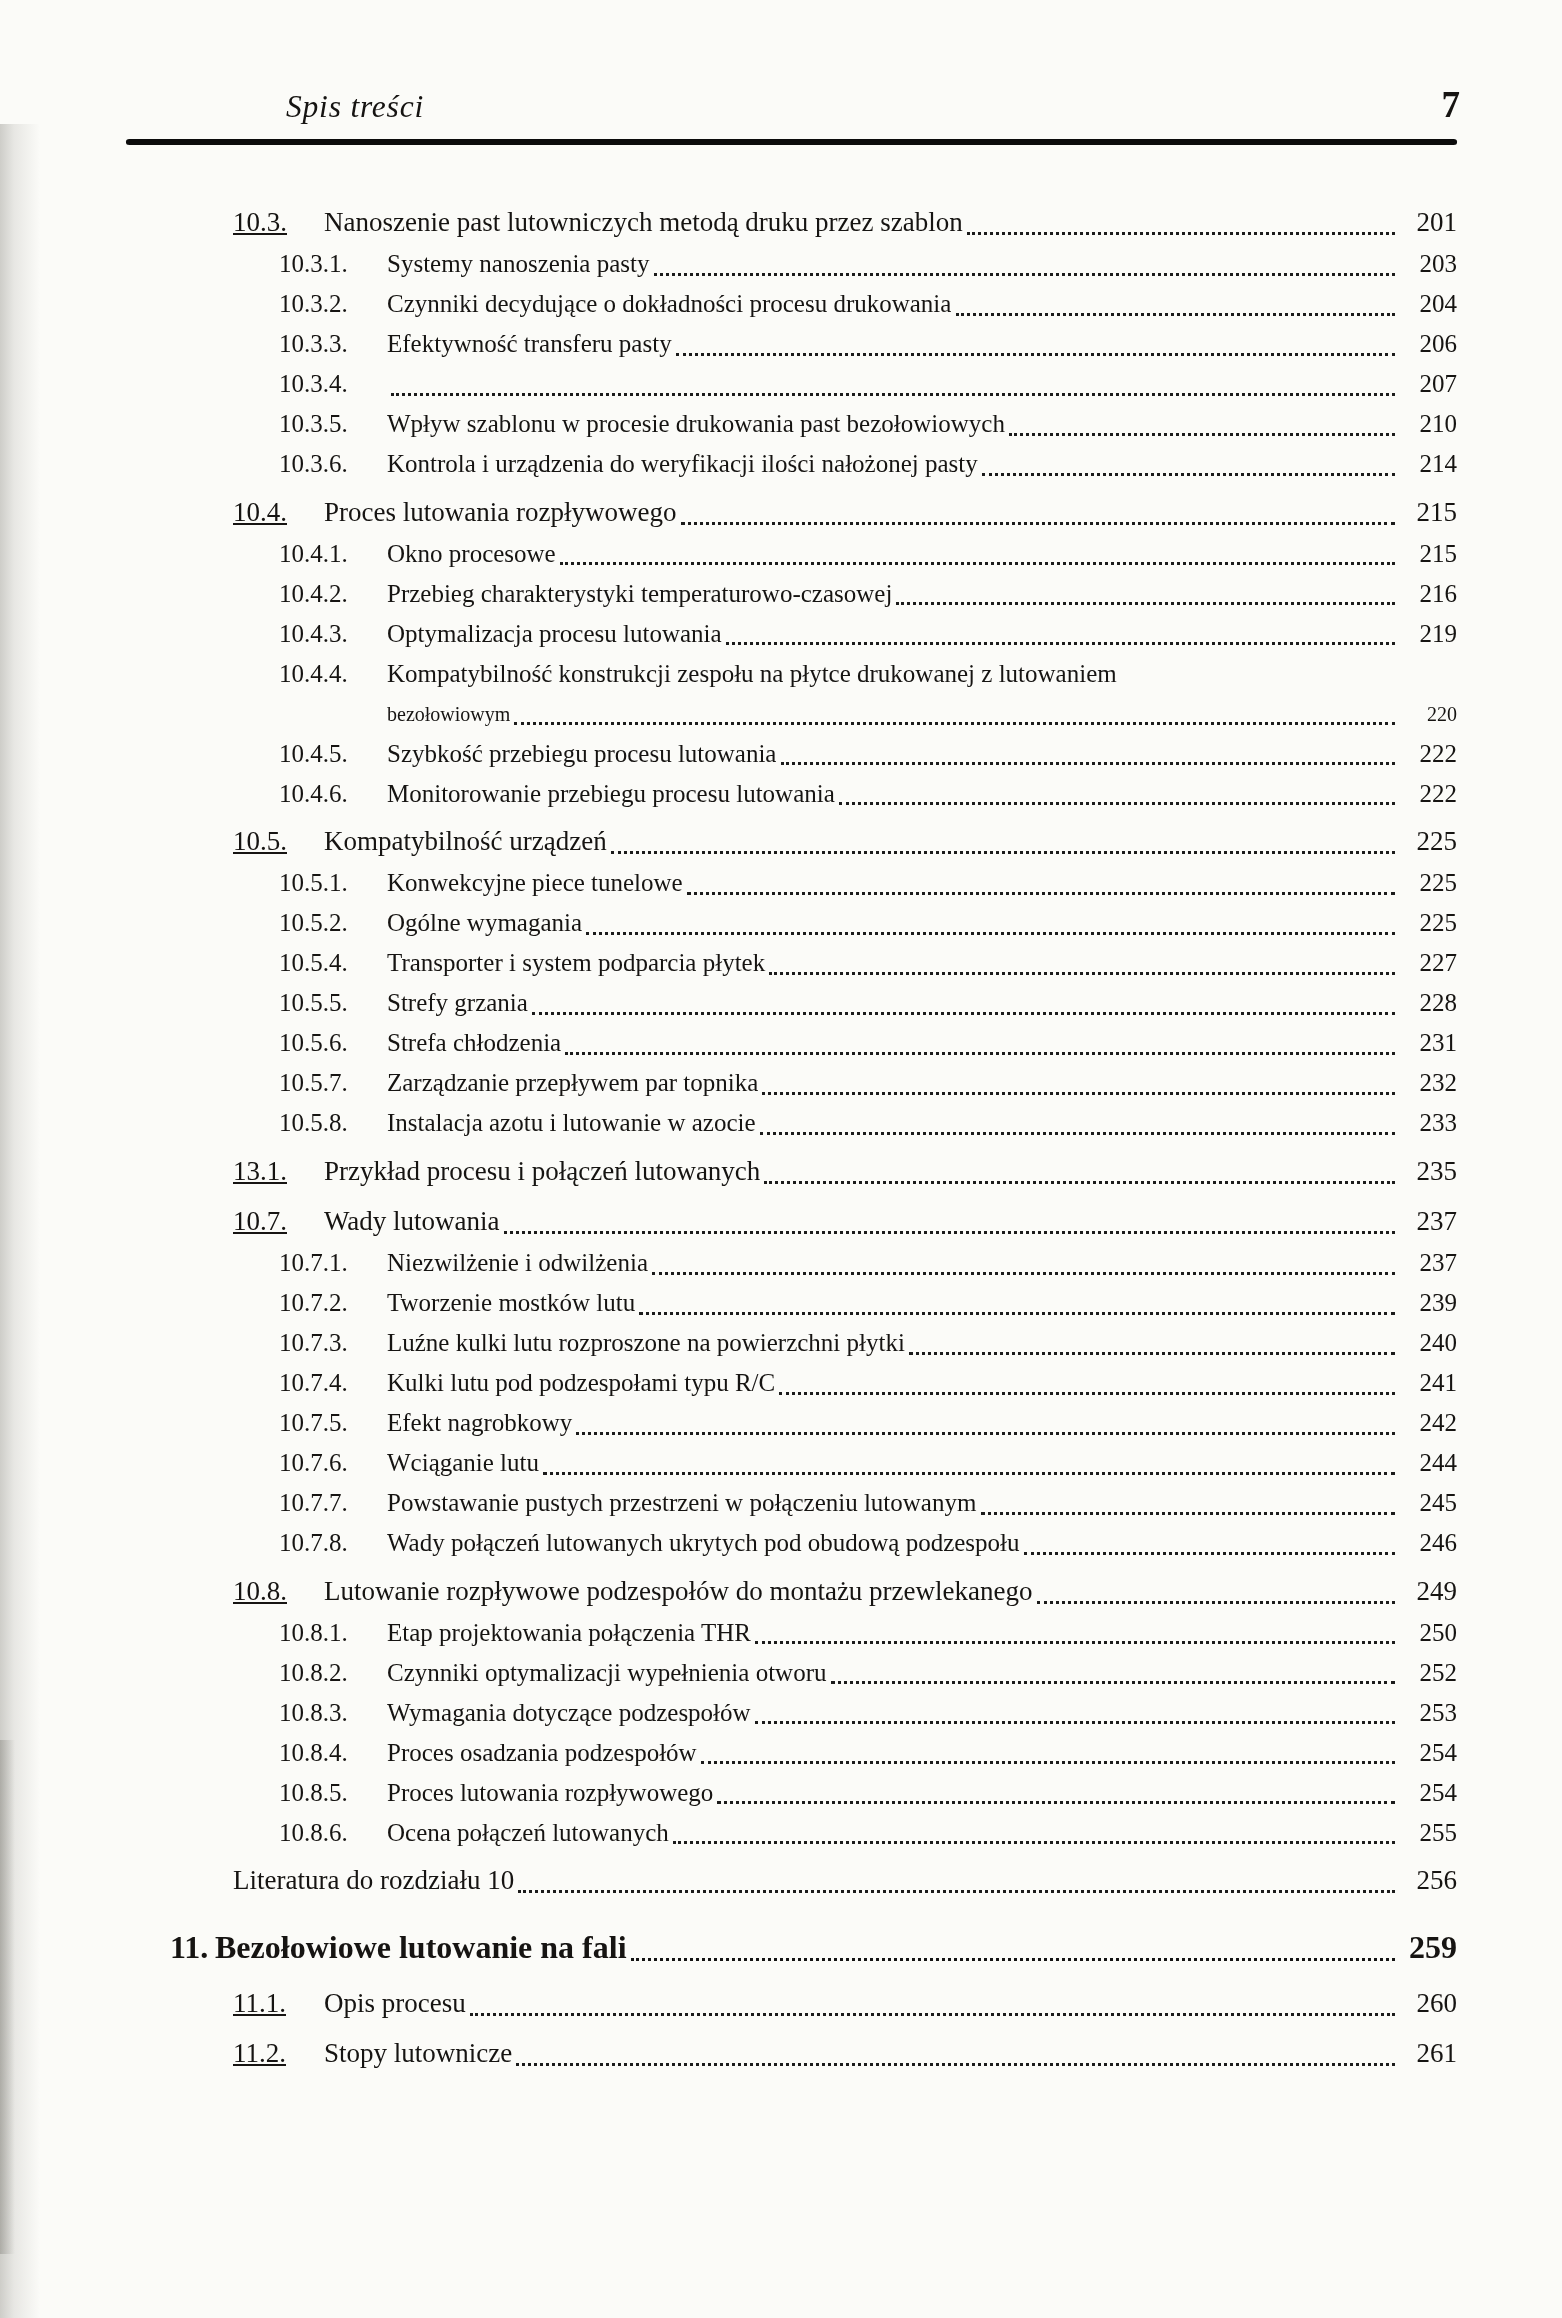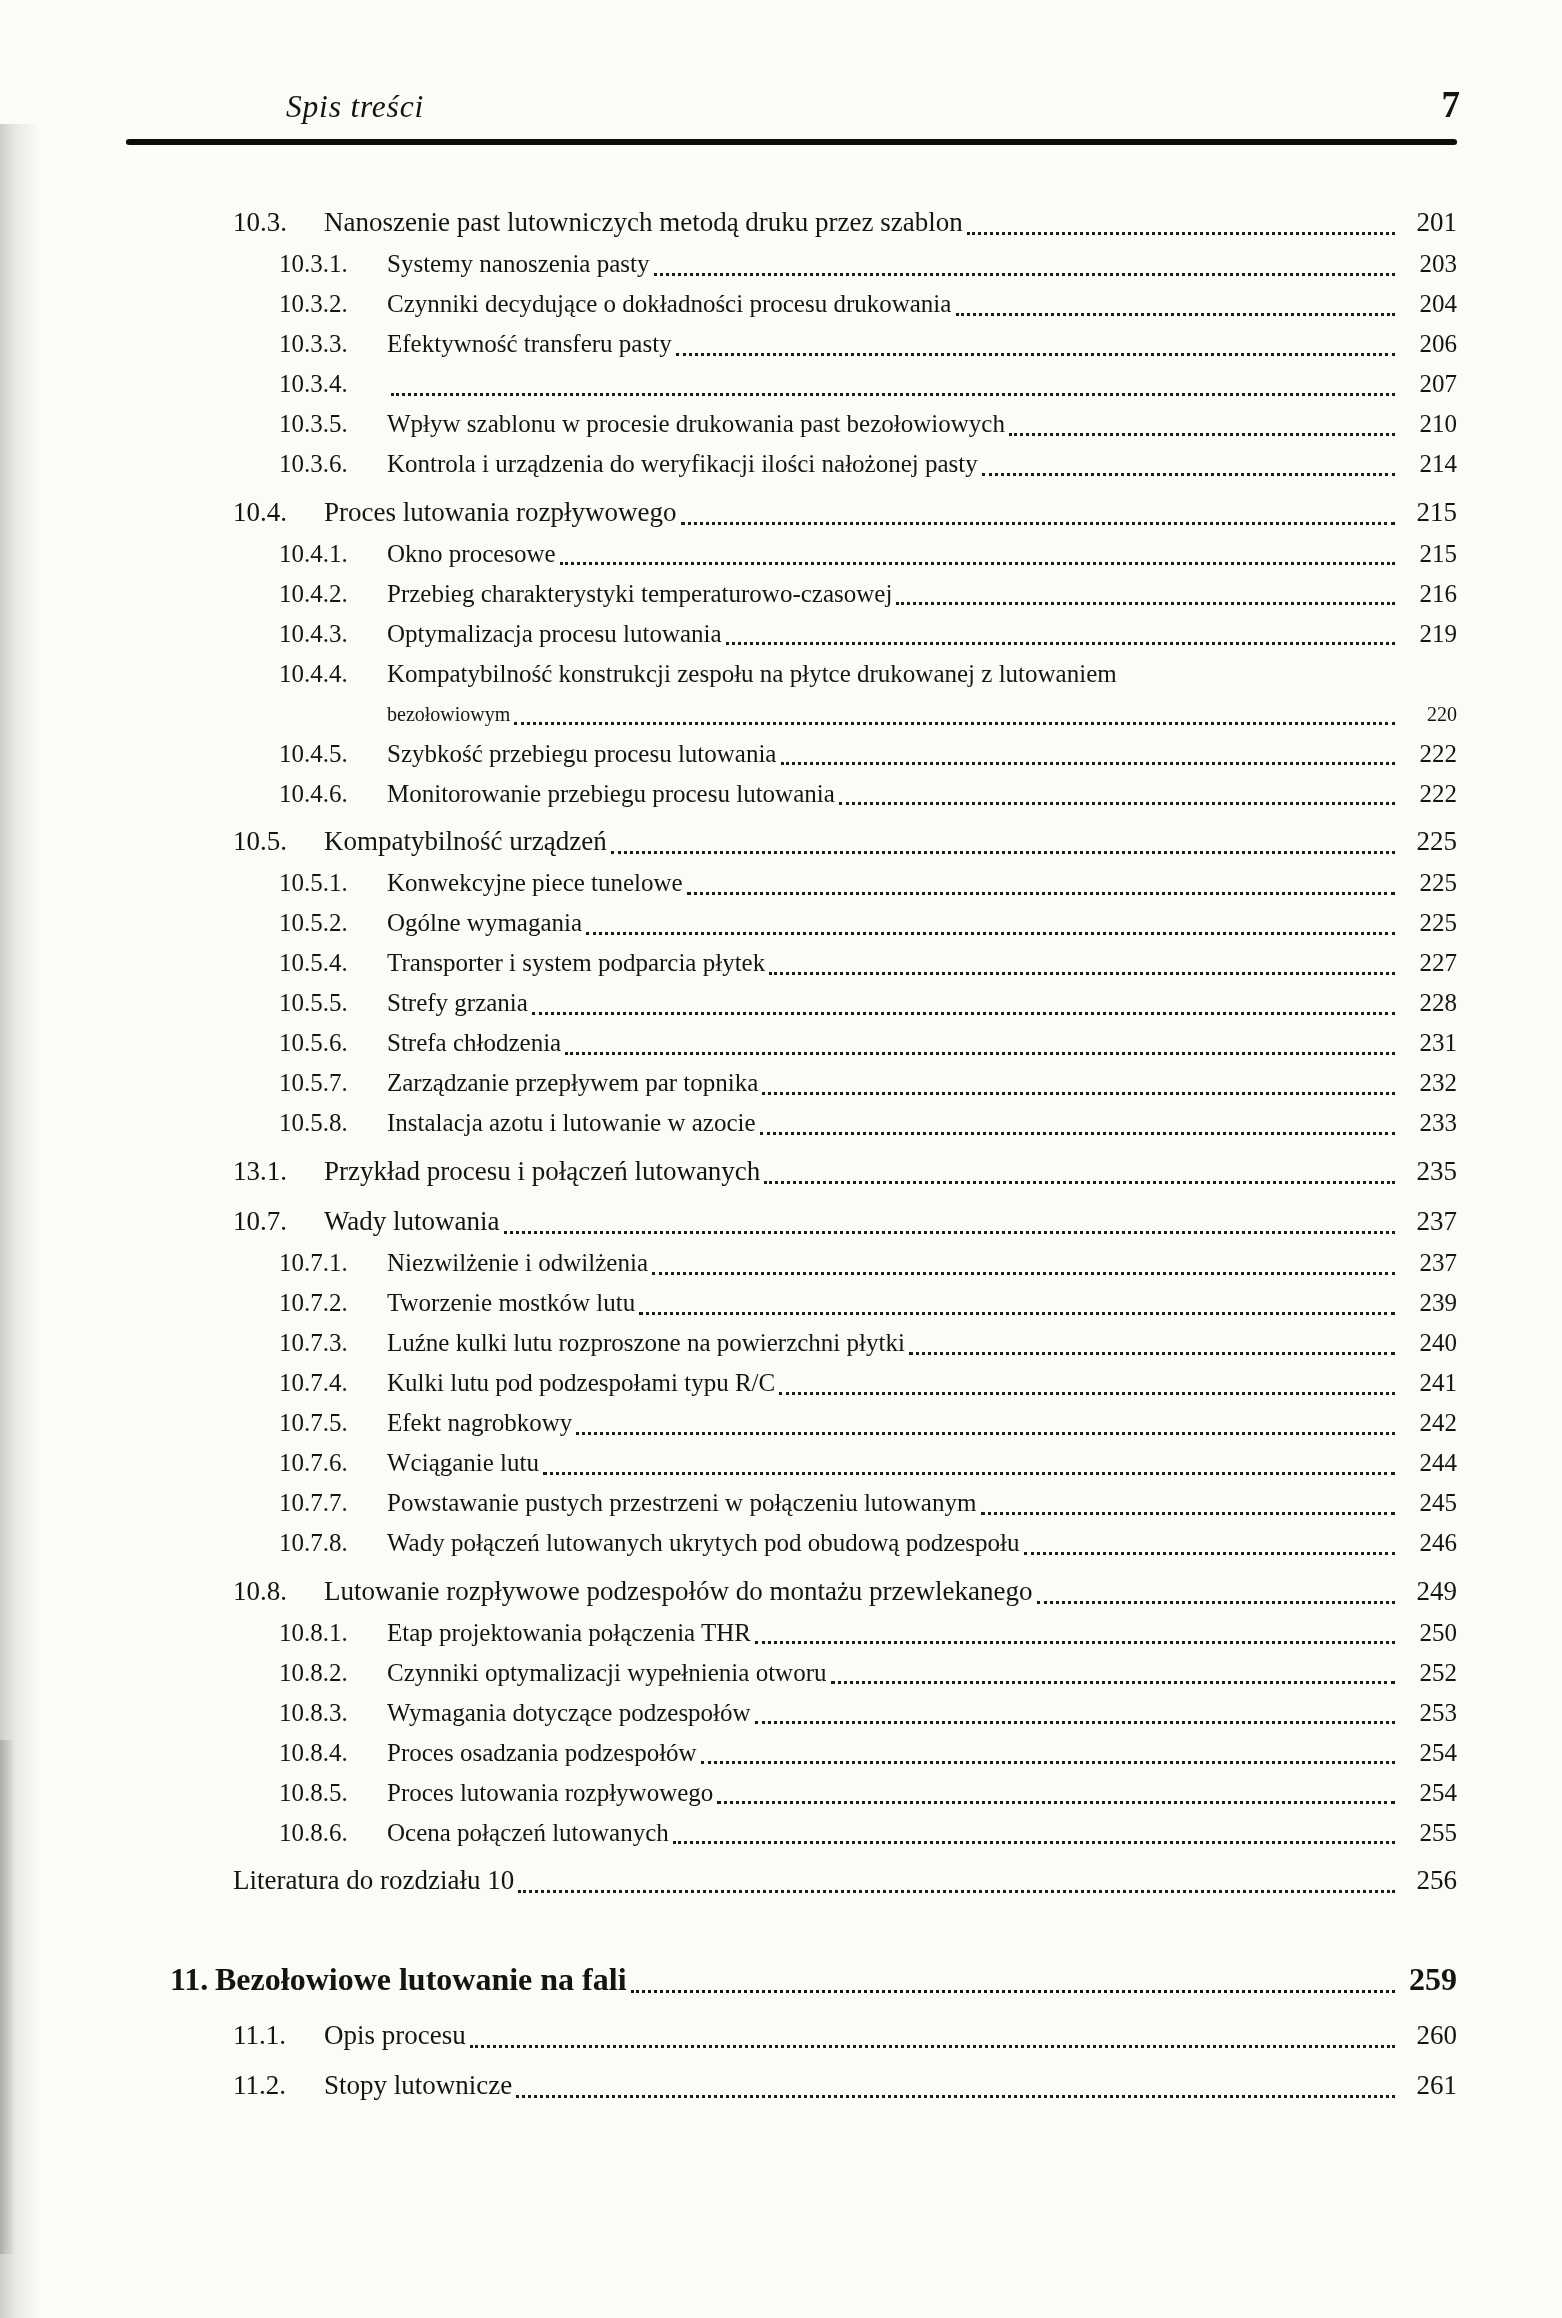--- a/index.html
+++ b/index.html
@@ -84,26 +84,26 @@
   }
   .row .pg {
     flex: 0 0 auto;
     min-width: 55px;
     text-align: right;
   }
   .l2 { font-size: 25px; line-height: 40px; padding-left: 155px; }
   .l2 .num { width: 108px; }
   .l2 .leader { margin-bottom: 8.3px; }
   .l1 { font-size: 27px; line-height: 44px; padding-left: 109px; margin-top: 5.8px; }
-  .l1 .num { width: 91px; }
+  .l1 .num { width: 91px; text-decoration: underline; }
   .l1 .leader { margin-bottom: 9px; }
   .plain { font-size: 27px; line-height: 44px; padding-left: 109px; margin-top: 5px; }
   .plain .leader { margin-bottom: 9px; }
   .chapter { font-size: 32px; line-height: 48px; padding-left: 46px; margin-top: 21.5px; margin-bottom: 10px; font-weight: bold; }
-  .chapter .num { width: 45px; margin-top: 32px; }
+  .chapter .num { width: 45px; }
   .chapter .leader { margin-bottom: 10px; border-bottom-color: #141414; }
   .cont { font-size: 20px; line-height: 40px; padding-left: 263px; justify-content: center; }
   .cont .leader { margin-bottom: 8.3px; }
 </style>
 </head>
 <body>
 
 <div class="page">
   <div class="edge-band"></div>
   <div class="edge-band-strong"></div>

